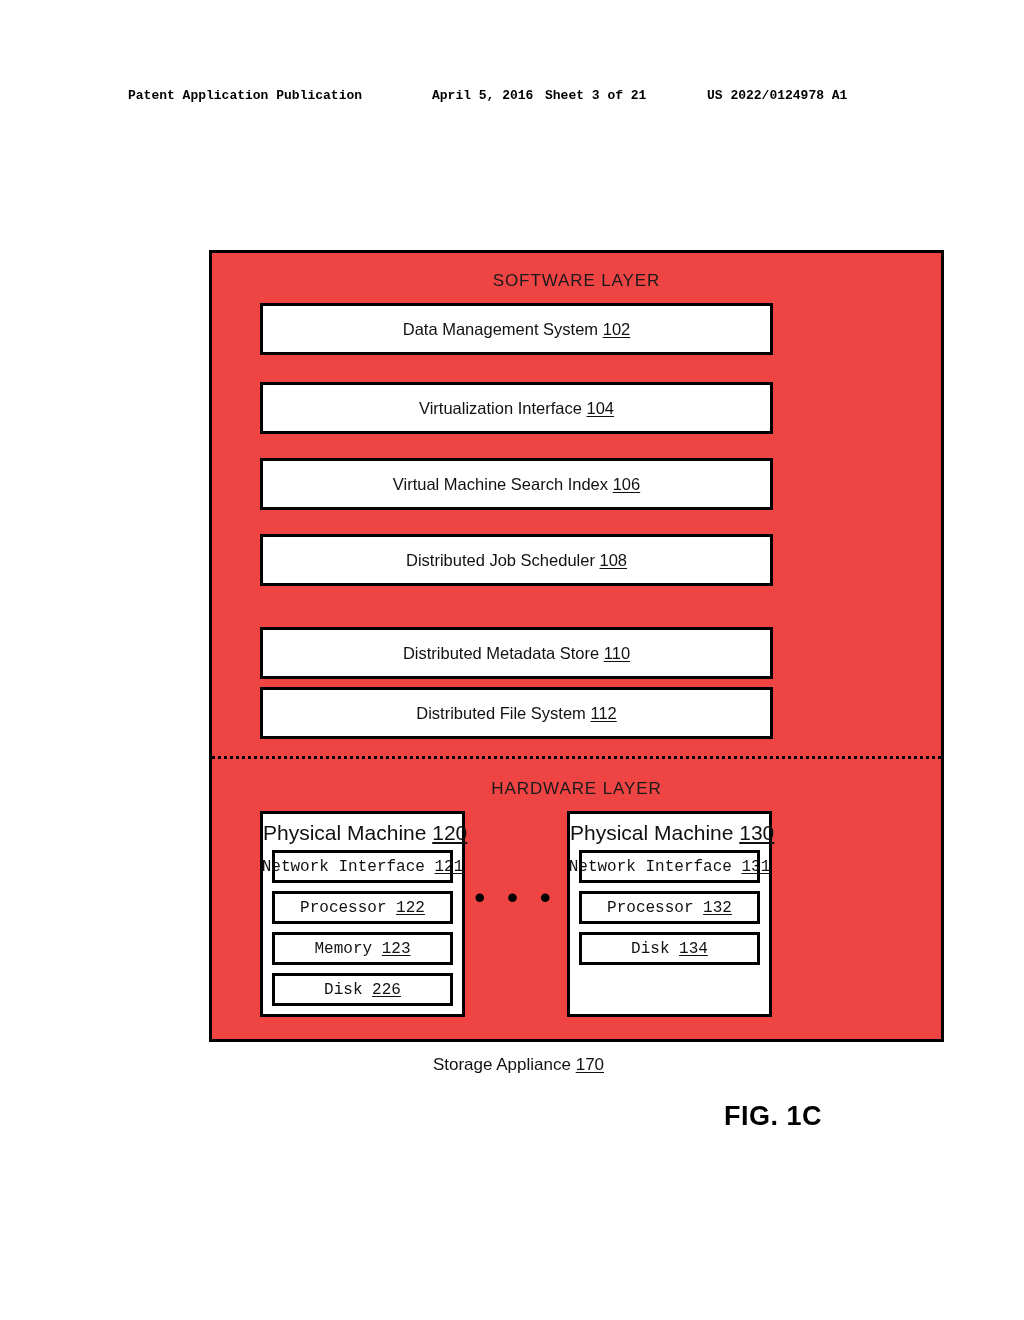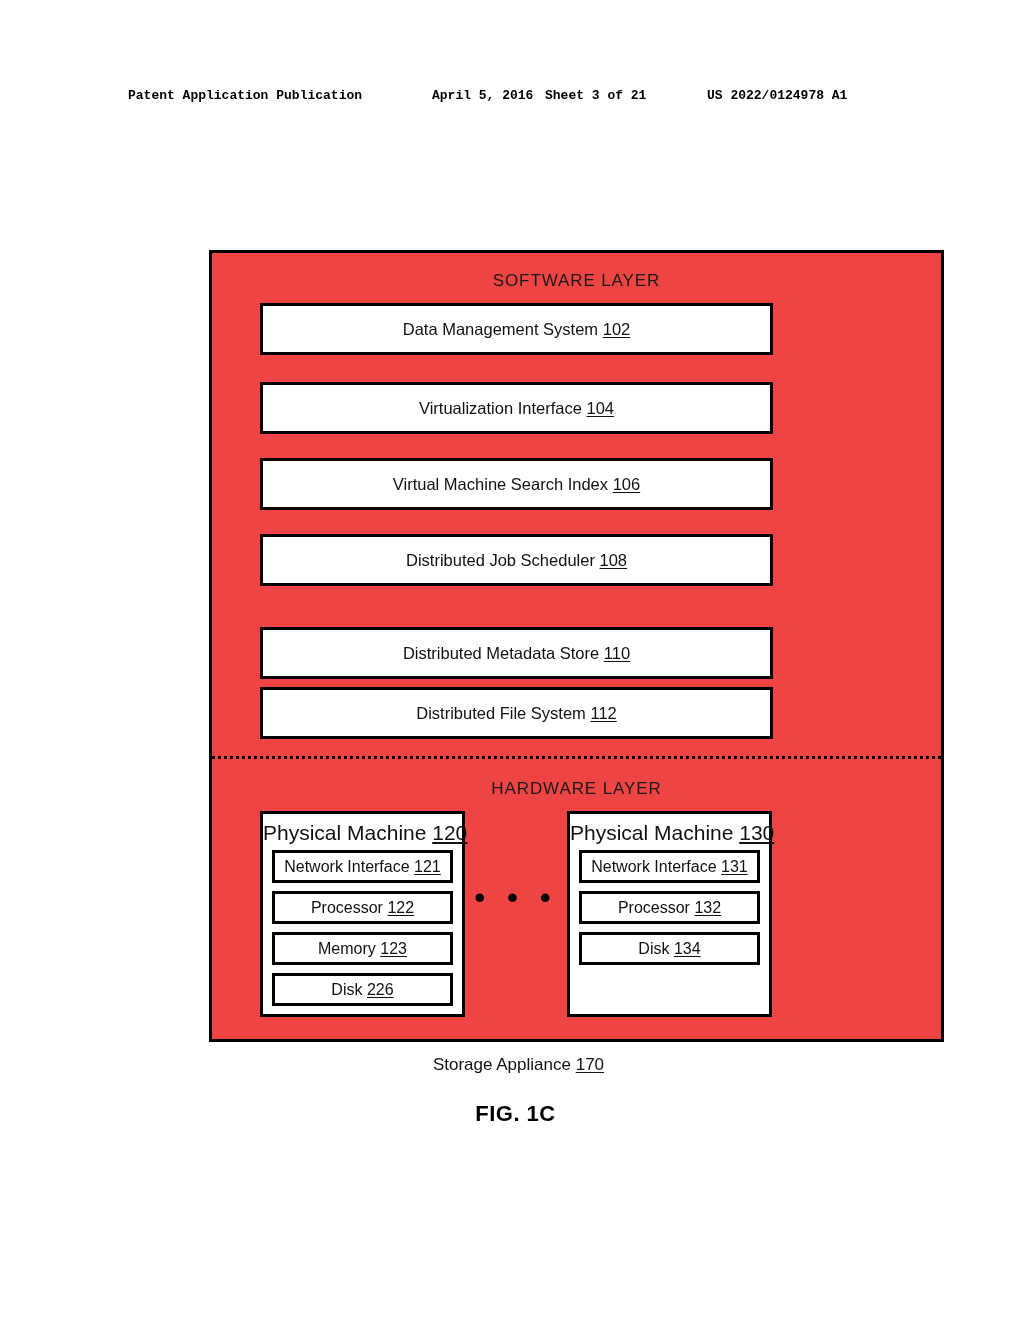--- a/index.html
+++ b/index.html
@@ -138,20 +138,21 @@
     align-items: center;
     justify-content: center;
     margin-bottom: 8px;
     background: #fff;
   }
   .comp-box:last-child { margin-bottom: 0; }
   .comp-box .comp-label {
     font-size: 16px;
     color: #111;
     white-space: nowrap;
+    font-family: Liberation Mono, monospace;
   }
 
   
   .machines-ellipsis {
     position: absolute;
     left: 262px;
     top: 82px;
     width: 84px;
     text-align: center;
     font-size: 30px;
@@ -169,22 +170,22 @@
     width: 613px;
     text-align: center;
     font-size: 17px;
     color: #111;
   }
   .fig-caption {
     position: absolute;
     left: 209px;
     top: 1101px;
     width: 613px;
-    text-align: center;
-    font-size: 22px;
+    text-align: right;
+    font-size: 27px;
     font-weight: bold;
     letter-spacing: 0.5px;
     color: #000;
   }
 </style>
 </head>
 <body>
 
 <div class="pat-header">
   <span class="hdr-pub">Patent Application Publication</span>

